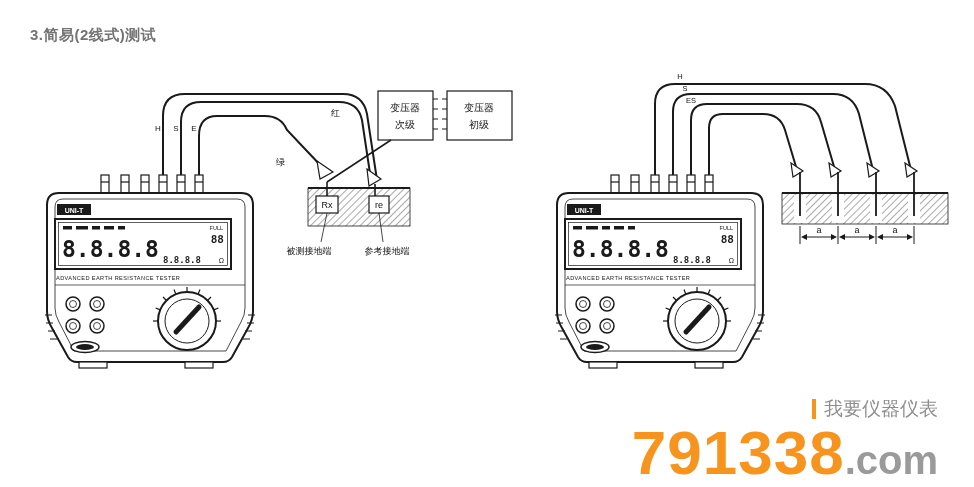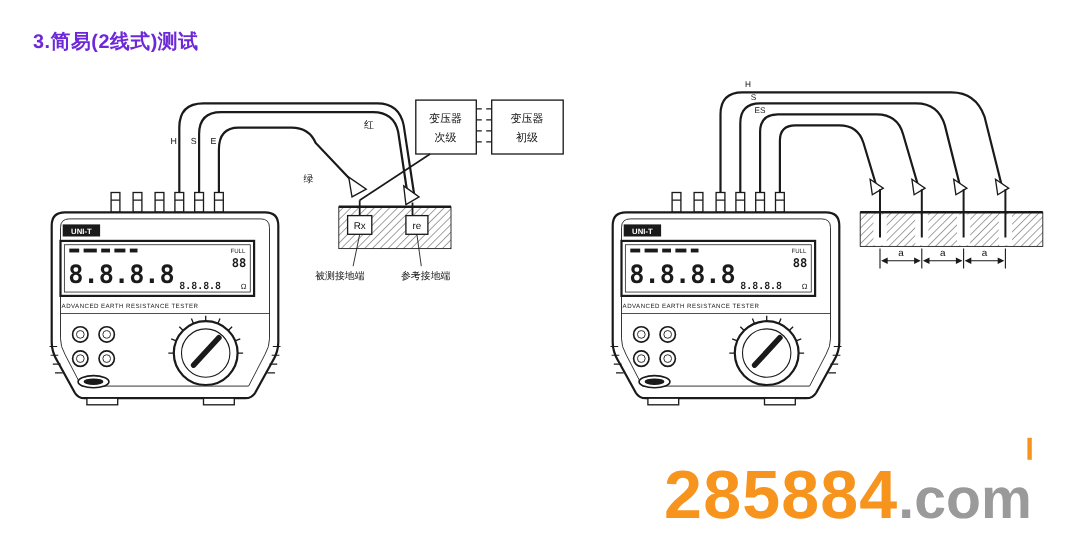--- a/index.html
+++ b/index.html
@@ -1,32 +1,32 @@
 <!DOCTYPE html>
 <html><head>
 <meta charset="utf-8">
 <style>
   html,body{margin:0;padding:0;background:#fff;}
   .page{position:relative;width:974px;height:487px;background:#ffffff;overflow:hidden;
         font-family:"Liberation Sans",sans-serif;}
-  .section-title{position:absolute;font-size:18px;font-weight:bold;color:#6d28d9;letter-spacing:.5px;white-space:nowrap;}
+  .section-title{position:absolute;font-size:15px;font-weight:bold;color:#737373;letter-spacing:.5px;white-space:nowrap;}
   #title-left{left:30px;top:26px;}
   #title-right{left:563px;top:26px;}
   .diagram{position:absolute;}
   #dia-left{left:25px;top:58px;}
   #dia-right{left:535px;top:58px;}
   svg text{font-family:"Liberation Sans",sans-serif;}
   svg text.mono{font-family:"DejaVu Sans Mono",monospace;}
   .watermark{position:absolute;right:36px;top:398px;text-align:right;}
   .wm-top{display:flex;justify-content:flex-end;align-items:center;gap:8px;
           color:#8e8e8e;font-size:19px;line-height:22px;}
   .wm-bar{display:inline-block;width:4px;height:20px;background:#f7941d;}
   .wm-bottom{line-height:1;margin-top:2px;white-space:nowrap;}
   .wm-number{color:#f7941d;font-size:62px;font-weight:bold;letter-spacing:1px;}
-  .wm-suffix{color:#9a9a9a;font-size:52px;font-weight:bold;}
+  .wm-suffix{color:#9a9a9a;font-size:40px;font-weight:bold;}
 </style>
 </head>
 <body>
 
 <div class="page">
 
   <div class="section-title" id="title-left">3.简易(2线式)测试</div>
 
   <svg class="diagram" id="dia-left" width="510" height="330" viewBox="0 0 510 330">
     <defs>
@@ -225,19 +225,20 @@
         <text x="284" y="175">a</text>
         <text x="322" y="175">a</text>
         <text x="360" y="175">a</text>
       </g>
     </g>
   </svg>
 
   <div class="watermark">
     <div class="wm-top">
       <span class="wm-bar"></span>
+      <span>我要仪器仪表</span>
     </div>
     <div class="wm-bottom">
-      <span class="wm-number">285884</span><span class="wm-suffix">.com</span>
+      <span class="wm-number">791338</span><span class="wm-suffix">.com</span>
     </div>
   </div>
 
 </div>
 
 </body></html>

